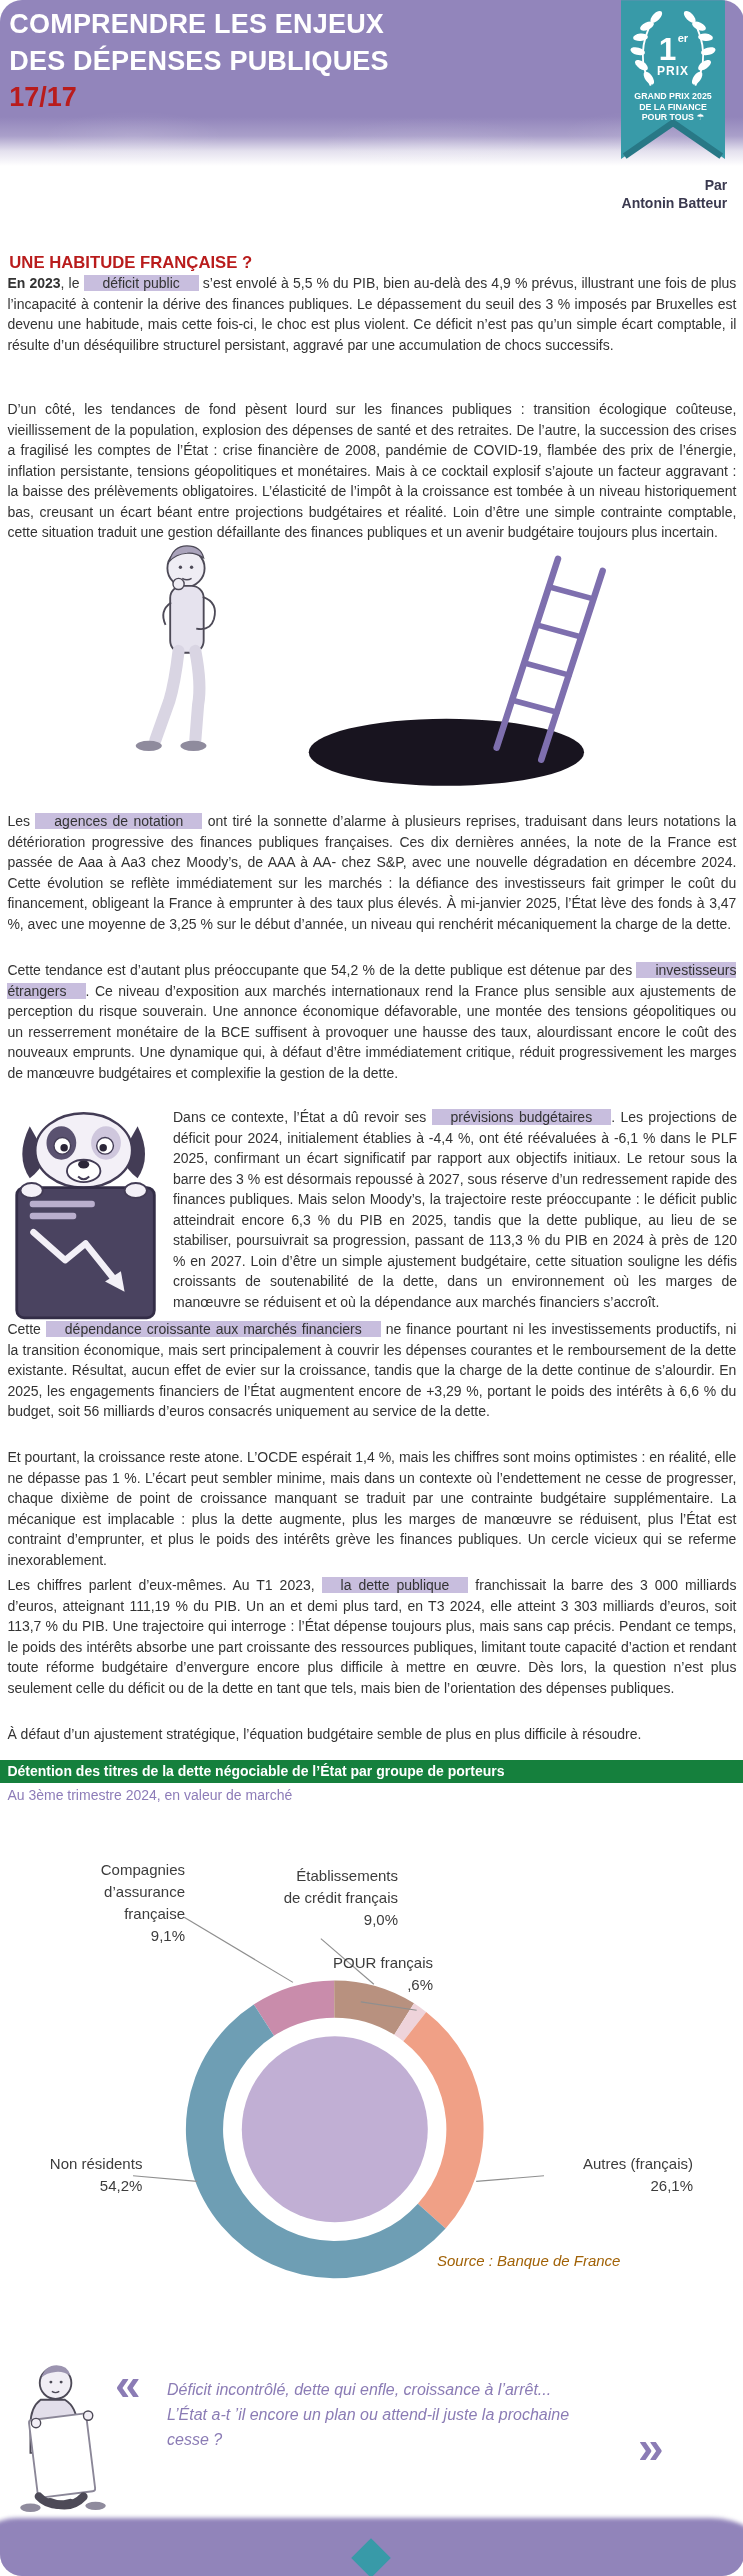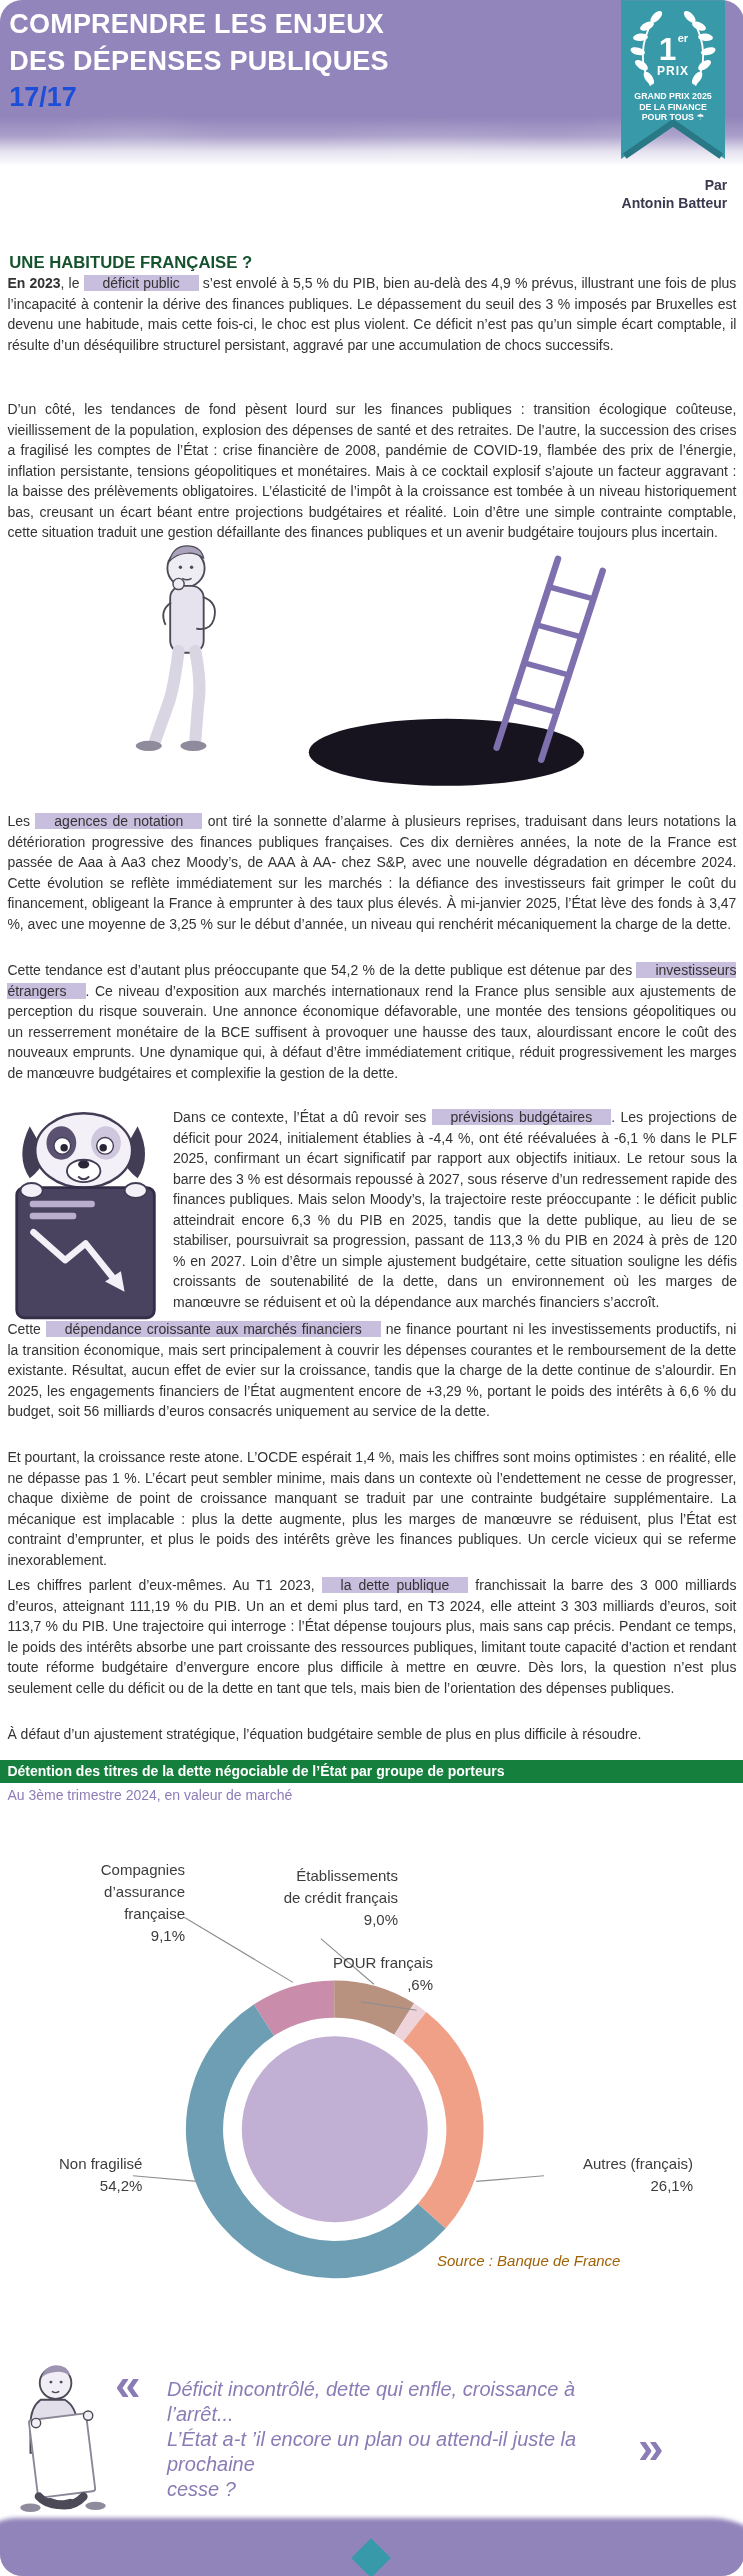--- a/index.html
+++ b/index.html
@@ -7,28 +7,28 @@
         font-family:"Liberation Sans","DejaVu Sans",sans-serif;color:#333;border-radius:22px;}
 
   
   .header-bg{position:absolute;left:0;top:0;width:744px;height:167px;
     background:linear-gradient(to bottom,#9285bb 0,#9285bb 117px,rgba(146,133,187,.78) 136px,rgba(146,133,187,.25) 151px,rgba(146,133,187,0) 166px);}
   .header-bg::after{content:"";position:absolute;inset:0;
     background:radial-gradient(130px 37px at 18% 82%,rgba(255,255,255,.10),transparent 70%),
                radial-gradient(167px 43px at 58% 88%,rgba(255,255,255,.08),transparent 70%),
                radial-gradient(112px 33px at 86% 80%,rgba(255,255,255,.07),transparent 70%);}
   .h-title{position:absolute;left:9.3px;top:5.6px;color:#fff;font-weight:bold;font-size:27px;line-height:37px;letter-spacing:0.2px;}
-  .h-issue{position:absolute;left:9.3px;top:82px;color:#1d4ed8;font-weight:bold;font-size:27px;}
+  .h-issue{position:absolute;left:9.3px;top:82px;color:#b91c1c;font-weight:bold;font-size:27px;}
   .badge{position:absolute;left:621px;top:0;}
   .byline{position:absolute;right:16.7px;top:177px;text-align:right;font-weight:bold;font-size:14px;line-height:17.7px;color:#3a394f;}
 
   
   .section-bar{position:absolute;left:0;top:223px;width:744px;height:25px;background:#9181b8;
     color:#fff;font-weight:bold;font-size:16.7px;line-height:25px;padding-left:9.3px;box-sizing:border-box;}
-  .section-sub{position:absolute;left:9.3px;top:253px;color:#14532d;font-weight:bold;font-size:16.7px;}
+  .section-sub{position:absolute;left:9.3px;top:253px;color:#b91c1c;font-weight:bold;font-size:16.7px;}
 
   
   .para{position:absolute;left:7.4px;width:729px;font-size:14px;line-height:20.5px;text-align:justify;color:#333;}
   .para .hl{background:#c8bede;padding:0 19px;}
   .para .b{font-weight:bold;}
   #p1{top:273px;} #p2{top:399px;} #p3{top:811px;} #p4{top:960px;}
   #p5{top:1107px;left:173px;width:564px;}
   #p6{top:1319px;} #p7{top:1447px;} #p8{top:1575px;} #p9{top:1724px;}
 
   
@@ -46,21 +46,21 @@
   #lbl-assurance{left:46px;top:46px;width:139px;}
   #lbl-credit{left:240px;top:52px;width:158px;}
   #lbl-opcvm{left:307px;top:139px;width:126px;}
   #lbl-autres{left:535px;top:340px;width:158px;}
   #lbl-nonres{left:7.4px;top:340px;width:135px;}
   .source{position:absolute;left:437px;top:439px;font-style:italic;font-size:15px;color:#a16207;text-align:center;}
 
   
   .quote-open{position:absolute;left:115px;top:2357px;font-size:46px;font-weight:bold;color:#8b7cb5;}
   .quote-close{position:absolute;left:638px;top:2420px;font-size:46px;font-weight:bold;color:#8b7cb5;}
-  .quote-text{position:absolute;left:167px;top:2377px;width:470px;font-style:italic;font-size:20px;line-height:25px;color:#8b7cb5;}
+  .quote-text{position:absolute;left:167px;top:2377px;width:470px;font-style:italic;font-size:16px;line-height:25px;color:#8b7cb5;}
 
   
   .bottom-band{position:absolute;left:-22px;top:2518px;width:789px;height:71px;background:#9184ba;
     border-radius:39px 56px 28px 48px / 28px 39px 32px 43px;filter:blur(1.9px);}
   .bottom-band2{position:absolute;left:-9.3px;top:2526px;width:763px;height:56px;background:#a193c6;opacity:.55;
     border-radius:56px 28px 46px 37px / 37px 28px 41px 33px;filter:blur(2.8px);}
   .bottom-diamond{position:absolute;left:357px;top:2544px;width:28px;height:28px;background:#389aa8;transform:rotate(45deg);}
 </style>
 </head>
 <body>
@@ -206,21 +206,21 @@
     </div>
     <div class="clabel" id="lbl-opcvm">
       <div>POUR français</div>
       <div>,6%</div>
     </div>
     <div class="clabel" id="lbl-autres">
       <div>Autres (français)</div>
       <div>26,1%</div>
     </div>
     <div class="clabel" id="lbl-nonres">
-      <div>Non fragilisé</div>
+      <div>Non résidents</div>
       <div>54,2%</div>
     </div>
     <div class="source">Source :  Banque de France</div>
   </div>
 
   <svg class="qman" width="112" height="160" viewBox="0 0 120 172">
     <circle cx="52" cy="28" r="17" fill="#f1eef5" stroke="#4d4a57" stroke-width="2"></circle>
     <path d="M37,22 q4,-13 16,-13 q12,0 15,11 q-8,-5 -16,-4 q-10,1 -15,6 z" fill="#9c94b0"></path>
     <circle cx="47" cy="27" r="1.6" fill="#4d4a57"></circle>
     <circle cx="58" cy="27" r="1.6" fill="#4d4a57"></circle>

